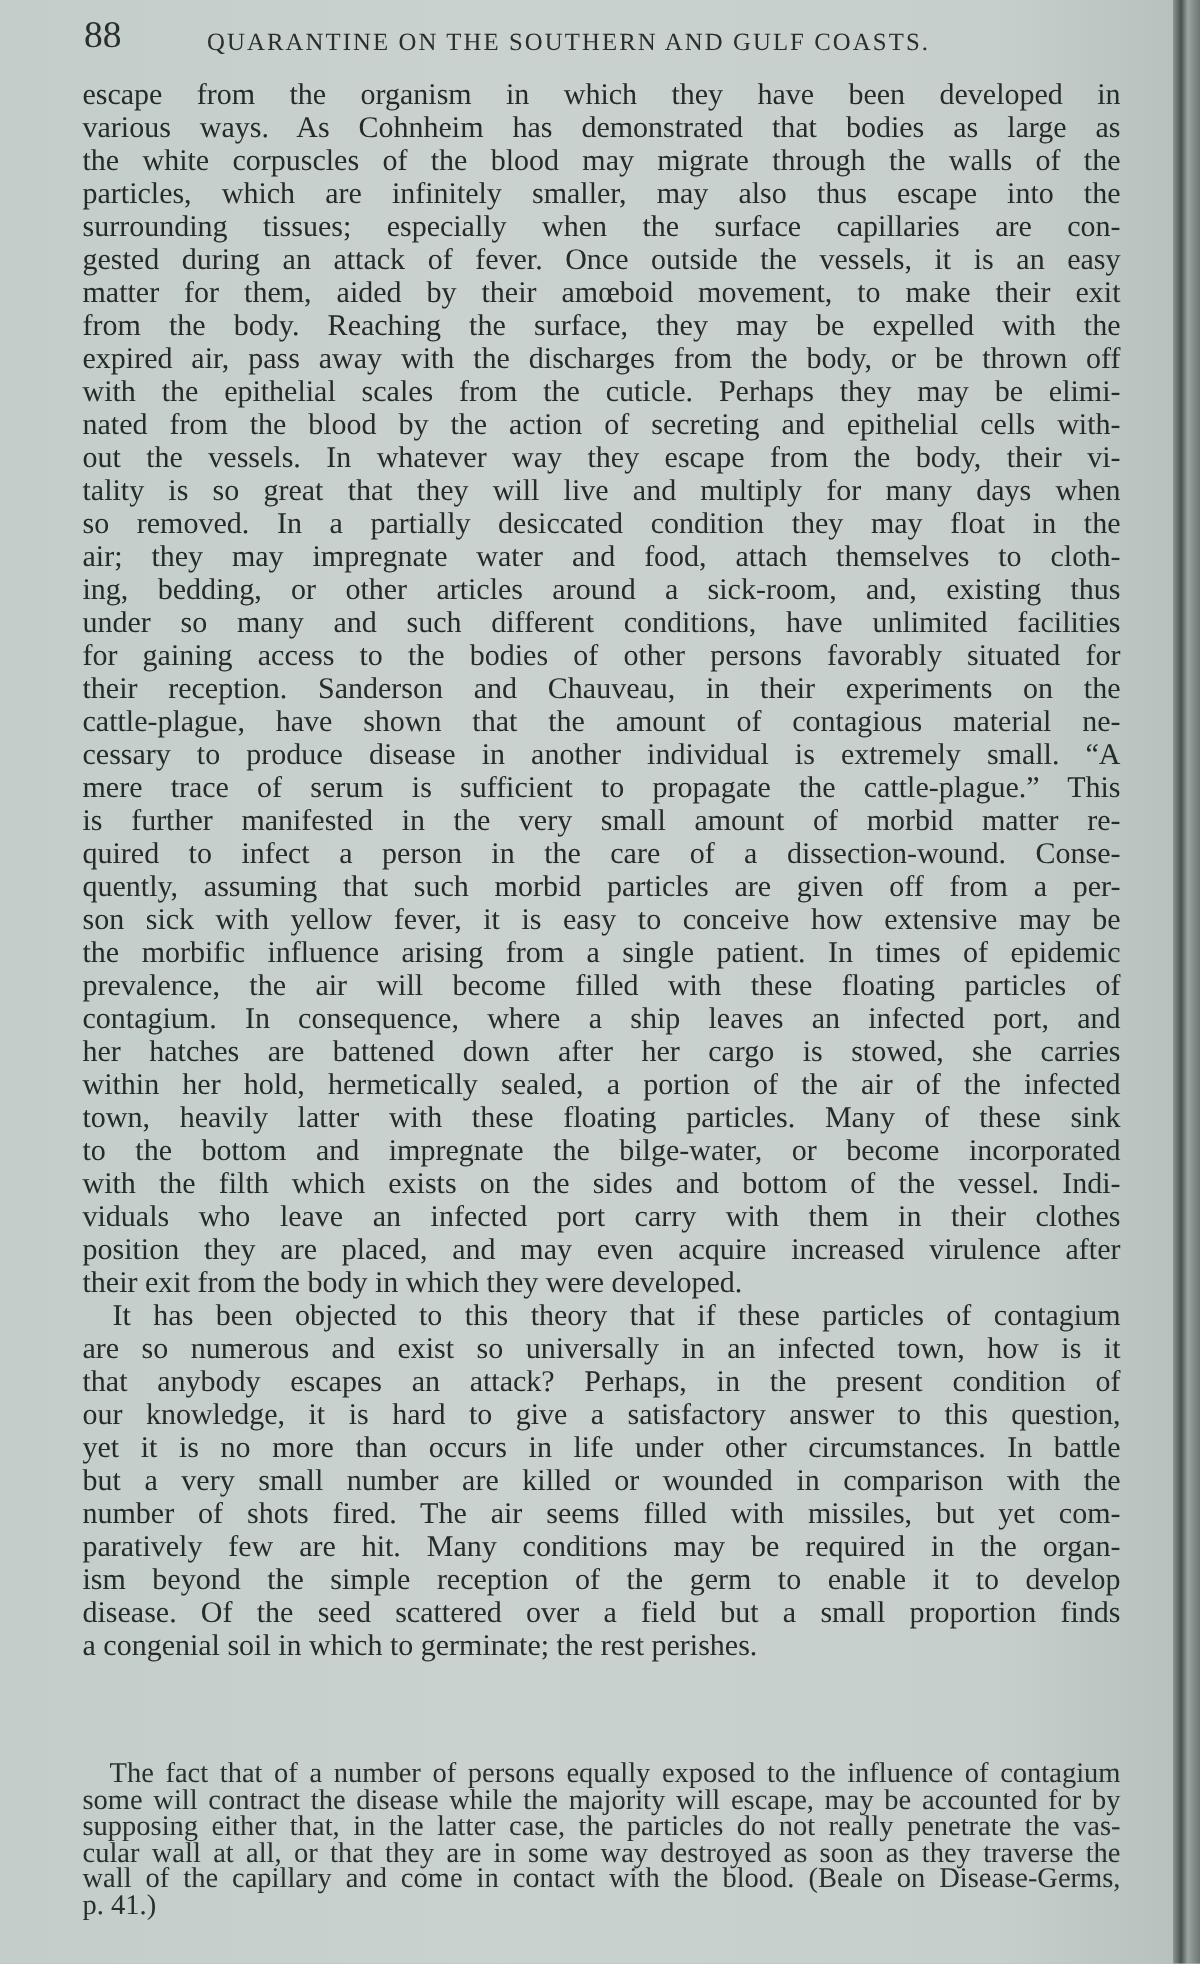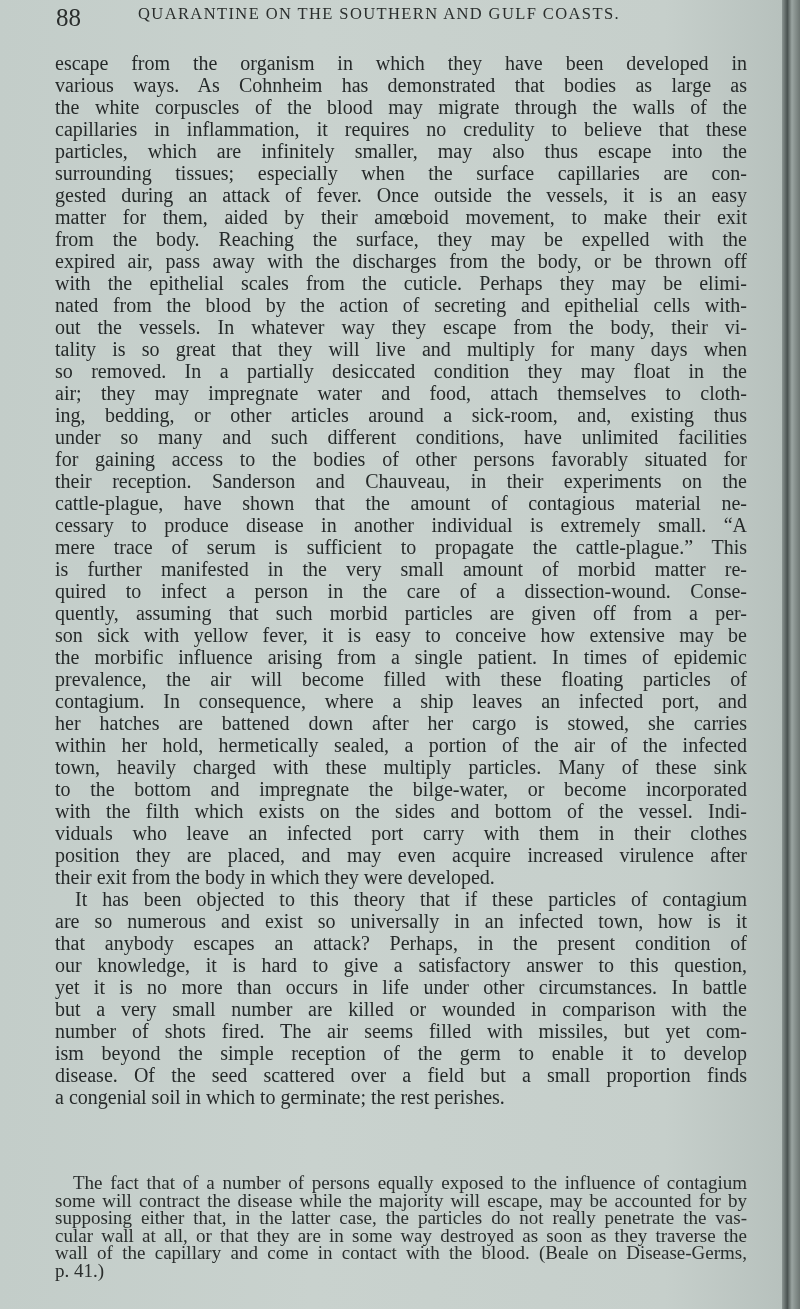--- a/index.html
+++ b/index.html
@@ -31,21 +31,21 @@
       height: 1309px;
       background: linear-gradient(90deg, #8b9592 0%, #4a5250 30%, #9aa4a1 55%, #6d7673 100%);
     }
     .running-head {
       position: absolute;
       left: 56px;
       top: 4px;
       width: 700px;
       height: 34px;
       display: flex;
-      align-items: flex-start;
+      align-items: flex-end;
     }
     .page-number {
       font-size: 25px;
       letter-spacing: 0px;
       color: #2a2e2d;
       width: 42px;
     }
     .head-title {
       font-size: 16.5px;
       letter-spacing: 1.4px;
@@ -102,21 +102,20 @@
 <div class="page">
   <div class="running-head">
     <span class="page-number">88</span>
     <span class="head-title">QUARANTINE ON THE SOUTHERN AND GULF COASTS.</span>
   </div>
 
   <div class="body-text">
     <span class="line">escape from the organism in which they have been developed in</span>
     <span class="line">various ways. As Cohnheim has demonstrated that bodies as large as</span>
     <span class="line">the white corpuscles of the blood may migrate through the walls of the</span>
-    <span class="line">capillaries in inflammation, it requires no credulity to believe that these</span>
     <span class="line">particles, which are infinitely smaller, may also thus escape into the</span>
     <span class="line">surrounding tissues; especially when the surface capillaries are con-</span>
     <span class="line">gested during an attack of fever. Once outside the vessels, it is an easy</span>
     <span class="line">matter for them, aided by their amœboid movement, to make their exit</span>
     <span class="line">from the body. Reaching the surface, they may be expelled with the</span>
     <span class="line">expired air, pass away with the discharges from the body, or be thrown off</span>
     <span class="line">with the epithelial scales from the cuticle. Perhaps they may be elimi-</span>
     <span class="line">nated from the blood by the action of secreting and epithelial cells with-</span>
     <span class="line">out the vessels. In whatever way they escape from the body, their vi-</span>
     <span class="line">tality is so great that they will live and multiply for many days when</span>
@@ -131,33 +130,34 @@
     <span class="line">mere trace of serum is sufficient to propagate the cattle-plague.” This</span>
     <span class="line">is further manifested in the very small amount of morbid matter re-</span>
     <span class="line">quired to infect a person in the care of a dissection-wound. Conse-</span>
     <span class="line">quently, assuming that such morbid particles are given off from a per-</span>
     <span class="line">son sick with yellow fever, it is easy to conceive how extensive may be</span>
     <span class="line">the morbific influence arising from a single patient. In times of epidemic</span>
     <span class="line">prevalence, the air will become filled with these floating particles of</span>
     <span class="line">contagium. In consequence, where a ship leaves an infected port, and</span>
     <span class="line">her hatches are battened down after her cargo is stowed, she carries</span>
     <span class="line">within her hold, hermetically sealed, a portion of the air of the infected</span>
-    <span class="line">town, heavily charged with these multiply particles. Many of these sink</span>
+    <span class="line">town, heavily latter with these floating particles. Many of these sink</span>
     <span class="line">to the bottom and impregnate the bilge-water, or become incorporated</span>
     <span class="line">with the filth which exists on the sides and bottom of the vessel. Indi-</span>
     <span class="line">viduals who leave an infected port carry with them in their clothes</span>
     <span class="line">position they are placed, and may even acquire increased virulence after</span>
     <span class="line last">their exit from the body in which they were developed.</span>
     <span class="line indent">It has been objected to this theory that if these particles of contagium</span>
     <span class="line">are so numerous and exist so universally in an infected town, how is it</span>
     <span class="line">that anybody escapes an attack? Perhaps, in the present condition of</span>
     <span class="line">our knowledge, it is hard to give a satisfactory answer to this question,</span>
     <span class="line">yet it is no more than occurs in life under other circumstances. In battle</span>
     <span class="line">but a very small number are killed or wounded in comparison with the</span>
     <span class="line">number of shots fired. The air seems filled with missiles, but yet com-</span>
+    <span class="line">paratively few are hit. Many conditions may be required in the organ-</span>
     <span class="line">ism beyond the simple reception of the germ to enable it to develop</span>
     <span class="line">disease. Of the seed scattered over a field but a small proportion finds</span>
     <span class="line last">a congenial soil in which to germinate; the rest perishes.</span>
   </div>
 
   <div class="footnote">
     <span class="fn-line indent">The fact that of a number of persons equally exposed to the influence of contagium</span>
     <span class="fn-line">some will contract the disease while the majority will escape, may be accounted for by</span>
     <span class="fn-line">supposing either that, in the latter case, the particles do not really penetrate the vas-</span>
     <span class="fn-line">cular wall at all, or that they are in some way destroyed as soon as they traverse the</span>

